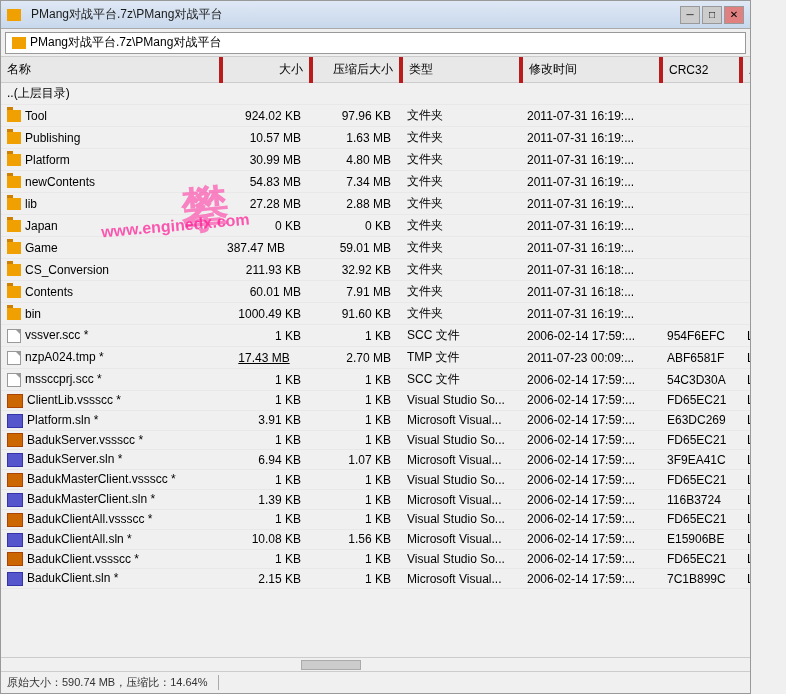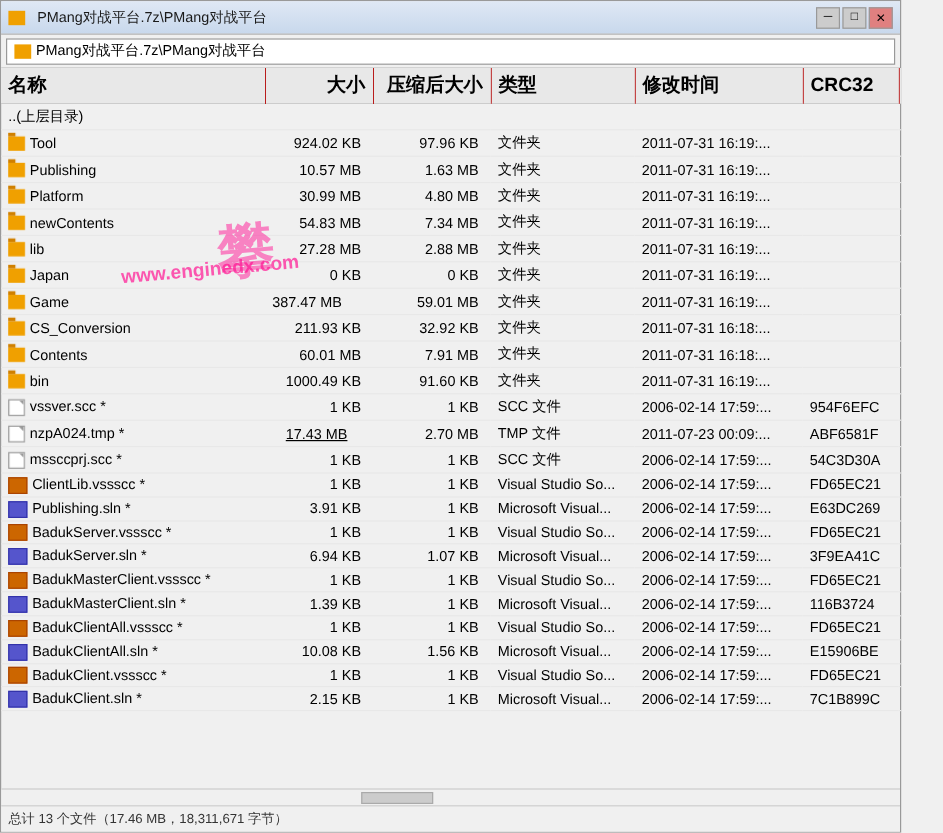--- a/index.html
+++ b/index.html
@@ -81,24 +81,24 @@
     }
     .table-header {
       background: #e8e8e8;
       border-bottom: 1px solid #ccc;
       position: sticky;
       top: 0;
     }
     .table-header th {
       padding: 4px 6px;
       text-align: left;
-      font-weight: bold;
-      border-right: 1px solid #b91c1c;
+      font-weight: normal;
+      border-right: 4px solid #b91c1c;
       white-space: nowrap;
-      font-size: 16px;
+      font-size: 12px;
       cursor: pointer;
     }
     .table-header th:first-child {
       min-width: 200px;
     }
     .file-row {
       border-bottom: 1px solid #e8e8e8;
     }
     .file-row td {
       padding: 2px 6px;
@@ -390,21 +390,21 @@
             <tr class="file-row">
       <td><span class="vssscc-icon"></span><span>ClientLib.vssscc *</span></td>
       <td style="text-align:right;">1 KB</td>
       <td style="text-align:right;">1 KB</td>
       <td>Visual Studio So...</td>
       <td>2006-02-14 17:59:...</td>
       <td>FD65EC21</td>
       <td>LZMA:24</td>
     </tr>
             <tr class="file-row">
-      <td><span class="sln-icon"></span><span>Publishing.sln *</span></td>
+      <td><span class="sln-icon"></span><span>Platform.sln *</span></td>
       <td style="text-align:right;">3.91 KB</td>
       <td style="text-align:right;">1 KB</td>
       <td>Microsoft Visual...</td>
       <td>2006-02-14 17:59:...</td>
       <td>E63DC269</td>
       <td>LZMA:24</td>
     </tr>
             <tr class="file-row">
       <td><span class="vssscc-icon"></span><span>BadukServer.vssscc *</span></td>
       <td style="text-align:right;">1 KB</td>
@@ -480,15 +480,15 @@
           </tbody>
       </table>
     </div>
 
     <div class="h-scrollbar">
       <div class="h-scroll-thumb"></div>
     </div>
   </div>
 
   <div class="status-bar">
-    <span class="status-right">总计 13 个文件（17.46 MB，18,311,671 字节）</span>
+    <span class="status-left">原始大小：590.74 MB，压缩比：14.64%</span>
   </div>
 </div>
 
 </body></html>

